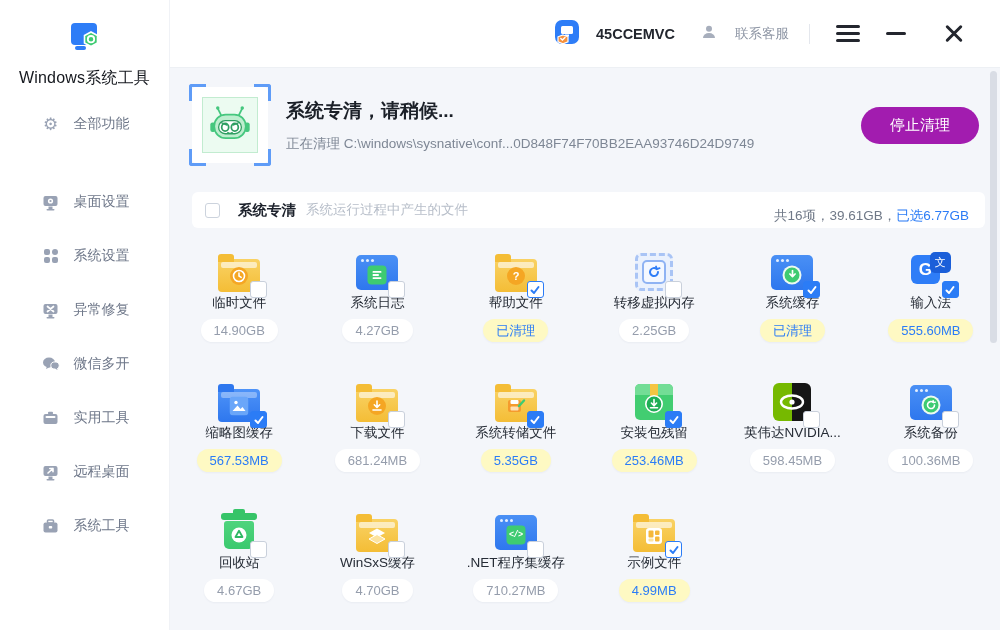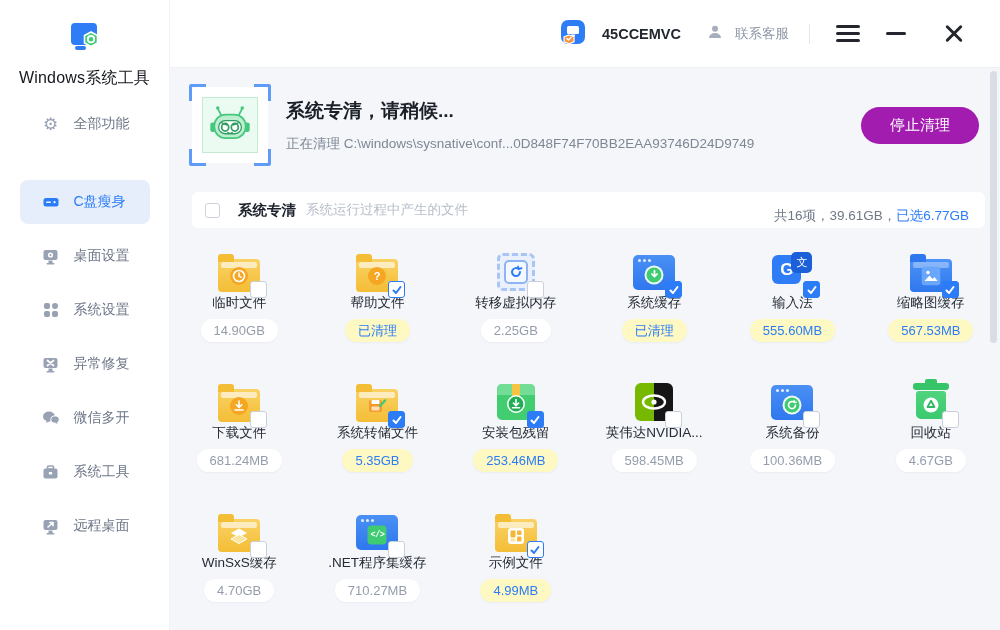--- a/index.html
+++ b/index.html
@@ -18,21 +18,21 @@
   .nav-item[data-active="true"] { background:#e6eefc; }
   .nav-item[data-active="true"] .nv-label { color:#2b7cf6; }
   .nav-item[data-active="true"] .nv-ico { color:#2b7cf6; }
   .nav-item.gap-after { margin-bottom:34px; }
   .gear-glyph { font-size:17px; line-height:1; }
 
   
   .topbar { position:absolute; left:170px; top:0; width:830px; height:68px; background:#fff; border-bottom:1px solid #edf0f4; display:flex; align-items:center; justify-content:flex-end; padding-right:30px; z-index:1; }
   .tb-user { display:flex; align-items:center; gap:8px; }
   .tb-username { font-size:14.5px; color:#22262e; font-weight:bold;margin-left:8px; }
-  .tb-support { display:flex; align-items:center; gap:12px; margin-left:26px; cursor:pointer; }
+  .tb-support { display:flex; align-items:center; gap:18px; margin-left:26px; cursor:pointer; }
   .tb-support span { font-size:13.5px; color:#8d95a4; }
   .tb-divider { width:1px; height:20px; background:#e4e7ed; margin:0 20px; }
   .tb-btn { background:none; border:none; cursor:pointer; display:flex; align-items:center; justify-content:center; padding:6px; }
   .burger { display:flex; flex-direction:column; gap:4px; }
   .burger i { display:block; width:24px; height:3px; background:#23262e; border-radius:2px; }
   .minbar { display:block; width:20px; height:3px; background:#23262e; border-radius:2px; margin-left:14px; margin-right:14px; }
   .closex { position:relative; width:20px; height:20px; margin-left:12px; }
   .closex::before,.closex::after { content:""; position:absolute; left:-1px; top:8.5px; width:22px; height:3px; background:#23262e; border-radius:2px; }
   .closex::before { transform:rotate(45deg); } .closex::after { transform:rotate(-45deg); }
 
@@ -133,30 +133,20 @@
     </span>
     <div class="logo-title">Windows系统工具</div>
   </div>
   <div class="nav">
 
     <div class="nav-item gap-after" data-active="false">
       <span class="nv-ico gear-glyph">⚙</span>
       <span class="nv-label">全部功能</span>
     </div>
 
-    <div class="nav-item" data-active="true">
-      <span class="nv-ico">
-        <svg width="18" height="18" viewBox="0 0 18 18">
-            <rect x="1.5" y="5" width="15" height="8.5" rx="2.5" fill="currentColor"></rect>
-            <circle cx="12.5" cy="9.2" r="1.1" fill="#fff"></circle>
-            <rect x="4" y="8.4" width="5" height="1.6" rx=".8" fill="#fff"></rect>
-          </svg>
-      </span>
-      <span class="nv-label">C盘瘦身</span>
-    </div>
 
     <div class="nav-item">
       <span class="nv-ico">
         <svg width="17" height="17" viewBox="0 0 17 17">
             <rect x="1.5" y="2" width="14" height="10" rx="2" fill="currentColor"></rect>
             <rect x="6.5" y="12.5" width="4" height="2.5" fill="currentColor"></rect>
             <rect x="4.5" y="15" width="8" height="1.6" rx=".8" fill="currentColor"></rect>
             <circle cx="8.5" cy="7" r="2.6" fill="#fff"></circle>
             <circle cx="8.5" cy="7" r="1.1" fill="currentColor"></circle>
           </svg>
@@ -193,42 +183,52 @@
         <svg width="18" height="18" viewBox="0 0 18 18">
             <ellipse cx="7" cy="7.5" rx="6" ry="5" fill="currentColor"></ellipse>
             <path d="M4 14 l1-3 3 1z" fill="currentColor"></path>
             <ellipse cx="13" cy="10.5" rx="4.2" ry="3.6" fill="currentColor" stroke="#fff" stroke-width="1"></ellipse>
             <path d="M15.5 15 l-.6-2.2 -2 .6z" fill="currentColor"></path>
           </svg>
       </span>
       <span class="nv-label">微信多开</span>
     </div>
 
-
     <div class="nav-item">
       <span class="nv-ico">
         <svg width="17" height="17" viewBox="0 0 17 17">
-            <rect x="1.5" y="4.5" width="14" height="10" rx="2" fill="currentColor"></rect>
-            <rect x="5.5" y="2" width="6" height="3" rx="1" fill="none" stroke="currentColor" stroke-width="1.6"></rect>
-            <rect x="6.8" y="8" width="3.4" height="2.6" rx=".8" fill="#fff"></rect>
-          </svg>
-      </span>
-      <span class="nv-label">系统工具</span>
+            <rect x="1.5" y="4" width="14" height="10" rx="2" fill="currentColor"></rect>
+            <rect x="3.5" y="6" width="10" height="2" rx="1" fill="#fff"></rect>
+            <rect x="6" y="1.8" width="5" height="2.4" rx="1" fill="currentColor"></rect>
+          </svg>
+      </span>
+      <span class="nv-label">实用工具</span>
     </div>
 
     <div class="nav-item">
       <span class="nv-ico">
         <svg width="17" height="17" viewBox="0 0 17 17">
             <rect x="1.5" y="2" width="14" height="10" rx="2" fill="currentColor"></rect>
             <rect x="6.5" y="12.5" width="4" height="2.5" fill="currentColor"></rect>
             <rect x="4.5" y="15" width="8" height="1.6" rx=".8" fill="currentColor"></rect>
             <path d="M6 9 L11 4.5 M11 4.5 l-3.2 0 M11 4.5 l0 3.2" stroke="#fff" stroke-width="1.6" stroke-linecap="round" fill="none"></path>
           </svg>
       </span>
       <span class="nv-label">远程桌面</span>
+    </div>
+
+    <div class="nav-item">
+      <span class="nv-ico">
+        <svg width="17" height="17" viewBox="0 0 17 17">
+            <rect x="1.5" y="4.5" width="14" height="10" rx="2" fill="currentColor"></rect>
+            <rect x="5.5" y="2" width="6" height="3" rx="1" fill="none" stroke="currentColor" stroke-width="1.6"></rect>
+            <rect x="6.8" y="8" width="3.4" height="2.6" rx=".8" fill="#fff"></rect>
+          </svg>
+      </span>
+      <span class="nv-label">系统工具</span>
     </div>
 
   </div>
 </div>
 
 <div class="topbar">
   <div class="tb-user">
     <span>
       <svg width="26" height="26" viewBox="0 0 26 26">
         <rect x="1" y="1" width="24" height="24" rx="7" fill="#2e7df7"></rect>
@@ -316,20 +316,39 @@
                 <circle cx="9.5" cy="9.5" r="5.5" fill="none" stroke="#fff" stroke-width="1.6"></circle>
                 <path d="M9.5 6.5 v3 l2.2 1.4" stroke="#fff" stroke-width="1.5" fill="none" stroke-linecap="round"></path>
               </svg></span>
         </div>
         <span class="cb" data-check="none"></span>
       </div>
       <div class="cell-label">临时文件</div>
       <div class="pill" data-selected="false">14.90GB</div>
     </div>
 
+    <div class="cell">
+      <div class="iconbox">
+        <div class="winbase">
+          <span class="windots"></span>
+          <span class="wbadge">
+              <span class="gsq">
+                <svg width="11" height="11" viewBox="0 0 11 11">
+                  <rect x="1" y="1.5" width="9" height="1.8" rx=".9" fill="#fff"></rect>
+                  <rect x="1" y="4.6" width="6.5" height="1.8" rx=".9" fill="#fff"></rect>
+                  <rect x="1" y="7.7" width="9" height="1.8" rx=".9" fill="#fff"></rect>
+                </svg>
+              </span>
+            </span>
+        </div>
+        <span class="cb" data-check="none"></span>
+      </div>
+      <div class="cell-label">系统日志</div>
+      <div class="pill" data-selected="false">4.27GB</div>
+    </div>
 
     <div class="cell">
       <div class="iconbox">
         <div class="folder">
           <span class="fbadge"><svg width="19" height="19" viewBox="0 0 19 19">
                 <circle cx="9.5" cy="9.5" r="9" fill="#f5a623"></circle>
                 <text x="9.5" y="13.5" text-anchor="middle" font-size="11" font-weight="bold" fill="#fff" font-family="Liberation Sans,sans-serif">?</text>
               </svg></span>
         </div>
         <span class="cb" data-check="outline">

